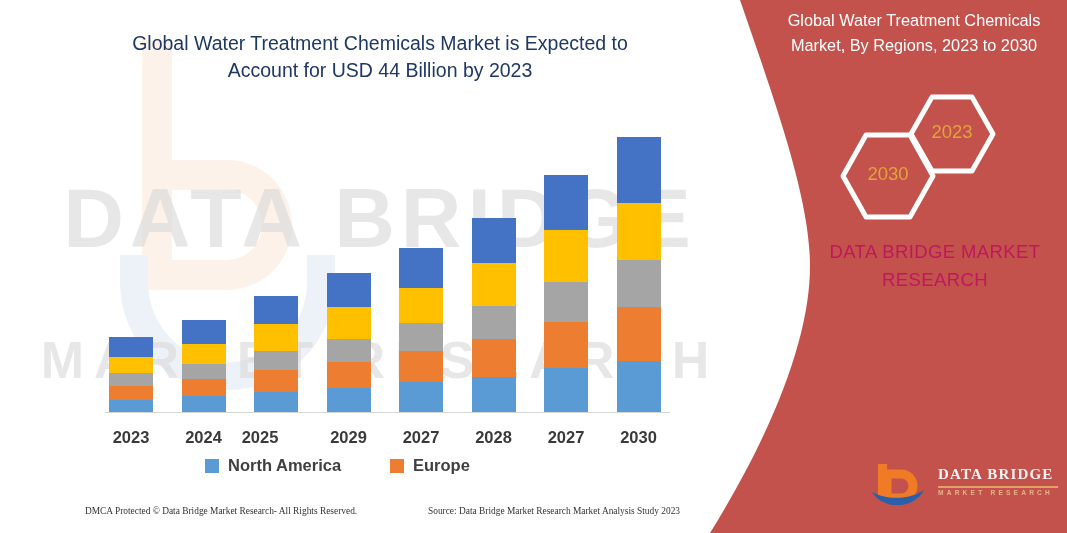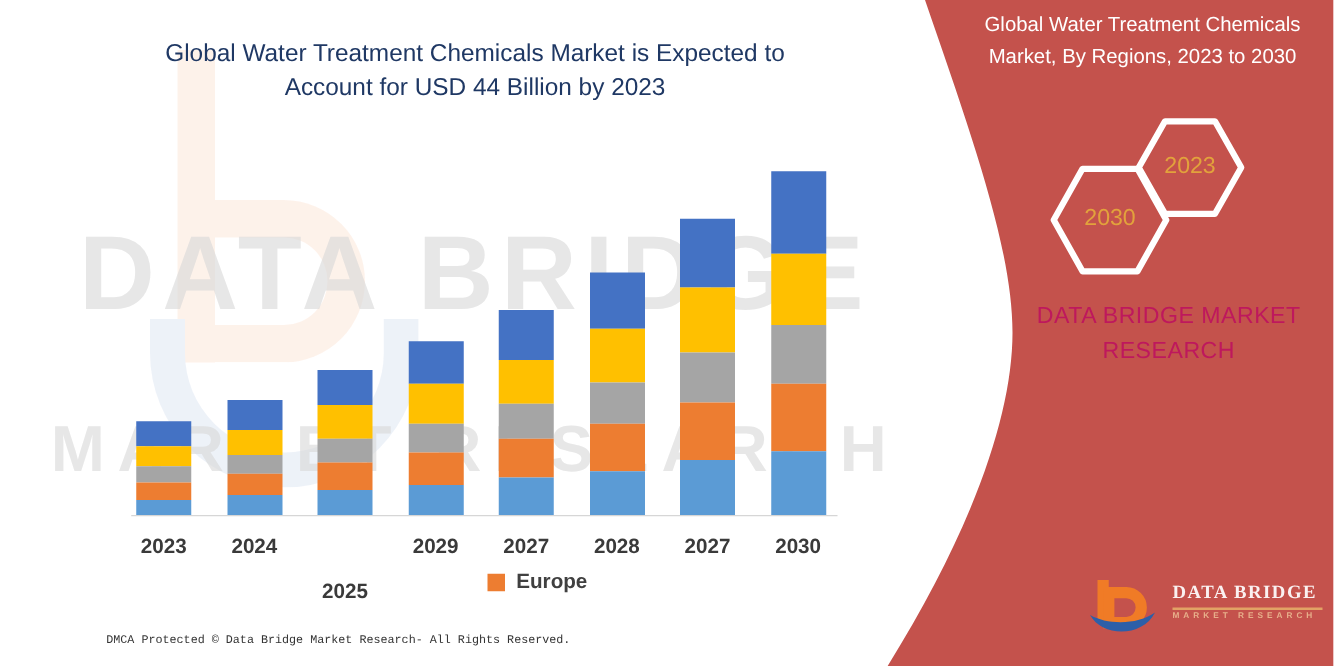--- a/index.html
+++ b/index.html
@@ -41,21 +41,21 @@
   .seg { width:100%; display:block; }
 
   .xlabels { position:absolute; left:95px; top:428px; width:580px; height:26px; }
   .xlabel { position:absolute; width:72px; text-align:center; font-size:16.5px; font-weight:700; color:#3a3a3a; }
 
   .legend { position:absolute; left:95px; top:456px; width:580px; height:26px; }
   .legend-item { position:absolute; display:flex; align-items:center; gap:9px; }
   .legend-swatch { width:14px; height:14px; display:block; }
   .legend-label { font-size:16.5px; font-weight:700; color:#404040; }
 
-  .footer { position:absolute; left:0; top:506px; width:760px; height:22px; font-family:Liberation Mono, monospace; }
+  .footer { position:absolute; left:0; top:506px; width:760px; height:22px; font-family:Liberation Serif, serif; }
   .footer-left { position:absolute; left:85px; top:0; font-size:9.4px; color:#333; white-space:nowrap; }
   .footer-right { position:absolute; left:428px; top:0; font-size:9.4px; color:#333; white-space:nowrap; }
 
   
   .right-panel { position:absolute; left:690px; top:0; width:377px; height:376px; }
   .right-panel svg.shape { position:absolute; left:0; top:0; }
   .right-content { position:absolute; left:0; top:0; width:377px; height:533px; }
 
   .rp-title {
     position:absolute; left:78px; top:8px; width:292px; text-align:center;
@@ -163,37 +163,42 @@
             <div class="seg" style="height: 47.113px; background: rgb(165, 165, 165);"></div>
             <div class="seg" style="height: 57.5826px; background: rgb(255, 192, 0);"></div>
             <div class="seg" style="height: 65.4348px; background: rgb(68, 114, 196);"></div>
           </div>
         </div>
     </div>
 
     <div class="xlabels" id="xlabels">
         <div class="xlabel" style="left: 0px;">2023</div>
         <div class="xlabel" style="left: 72.5px;">2024</div>
-        <div class="xlabel" style="left: 145px; margin-top: 36px;">2025</div>
+        <div class="xlabel" style="left: 129px;">2025</div>
         <div class="xlabel" style="left: 217.5px;">2029</div>
         <div class="xlabel" style="left: 290px;">2027</div>
         <div class="xlabel" style="left: 362.5px;">2028</div>
         <div class="xlabel" style="left: 435px;">2027</div>
         <div class="xlabel" style="left: 507.5px;">2030</div>
       </div>
 
     <div class="legend" id="legend">
+        <div class="legend-item" style="left: 110px;">
+          <span class="legend-swatch" style="background: rgb(91, 155, 213);"></span>
+          <span class="legend-label">North America</span>
+        </div>
         <div class="legend-item" style="left: 295px;">
           <span class="legend-swatch" style="background: rgb(237, 125, 49);"></span>
           <span class="legend-label">Europe</span>
         </div>
       </div>
 
     <div class="footer">
       <div class="footer-left">DMCA Protected © Data Bridge Market Research-  All Rights Reserved.</div>
+      <div class="footer-right">Source: Data Bridge Market Research  Market Analysis Study 2023</div>
     </div>
   </div>
 
   <div class="right-panel">
     <svg class="shape" width="377" height="533" viewBox="0 0 377 533">
       <path id="redshape" d="M 50,0 L 377,0 L 377,533 L 20,533 C 90,420 120,330 120,266 C 120,200 88,110 50,0 Z" fill="#C4524C"></path>
     </svg>
 
     <div class="right-content">
       <div class="rp-title">Global Water Treatment Chemicals Market, By Regions, 2023 to 2030</div>

